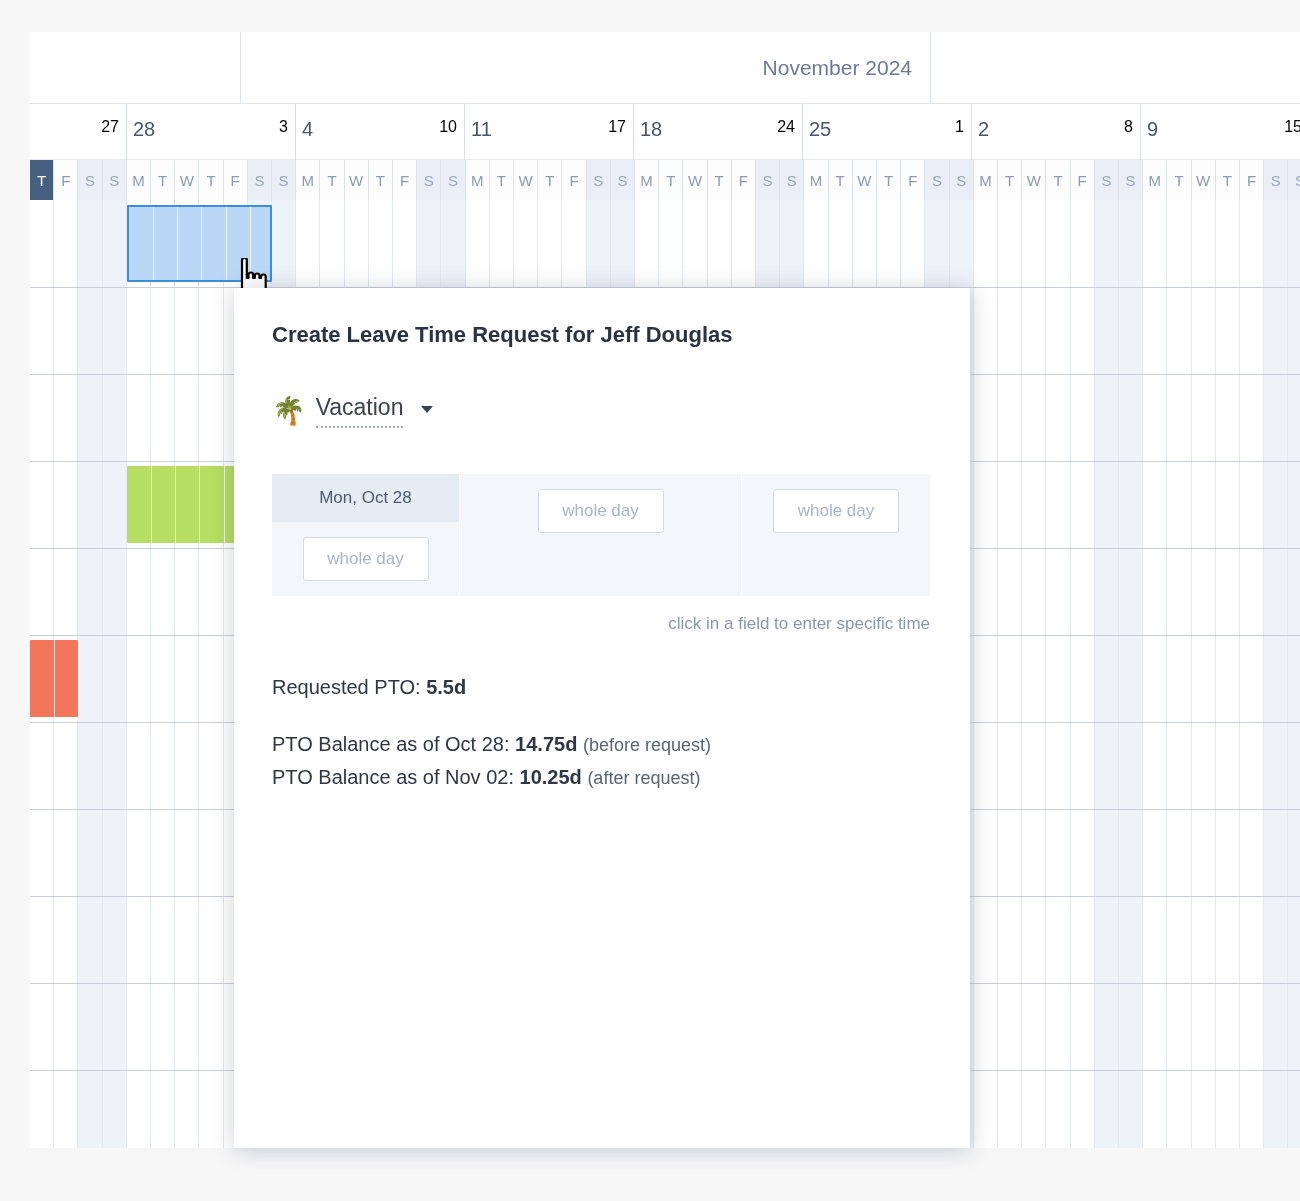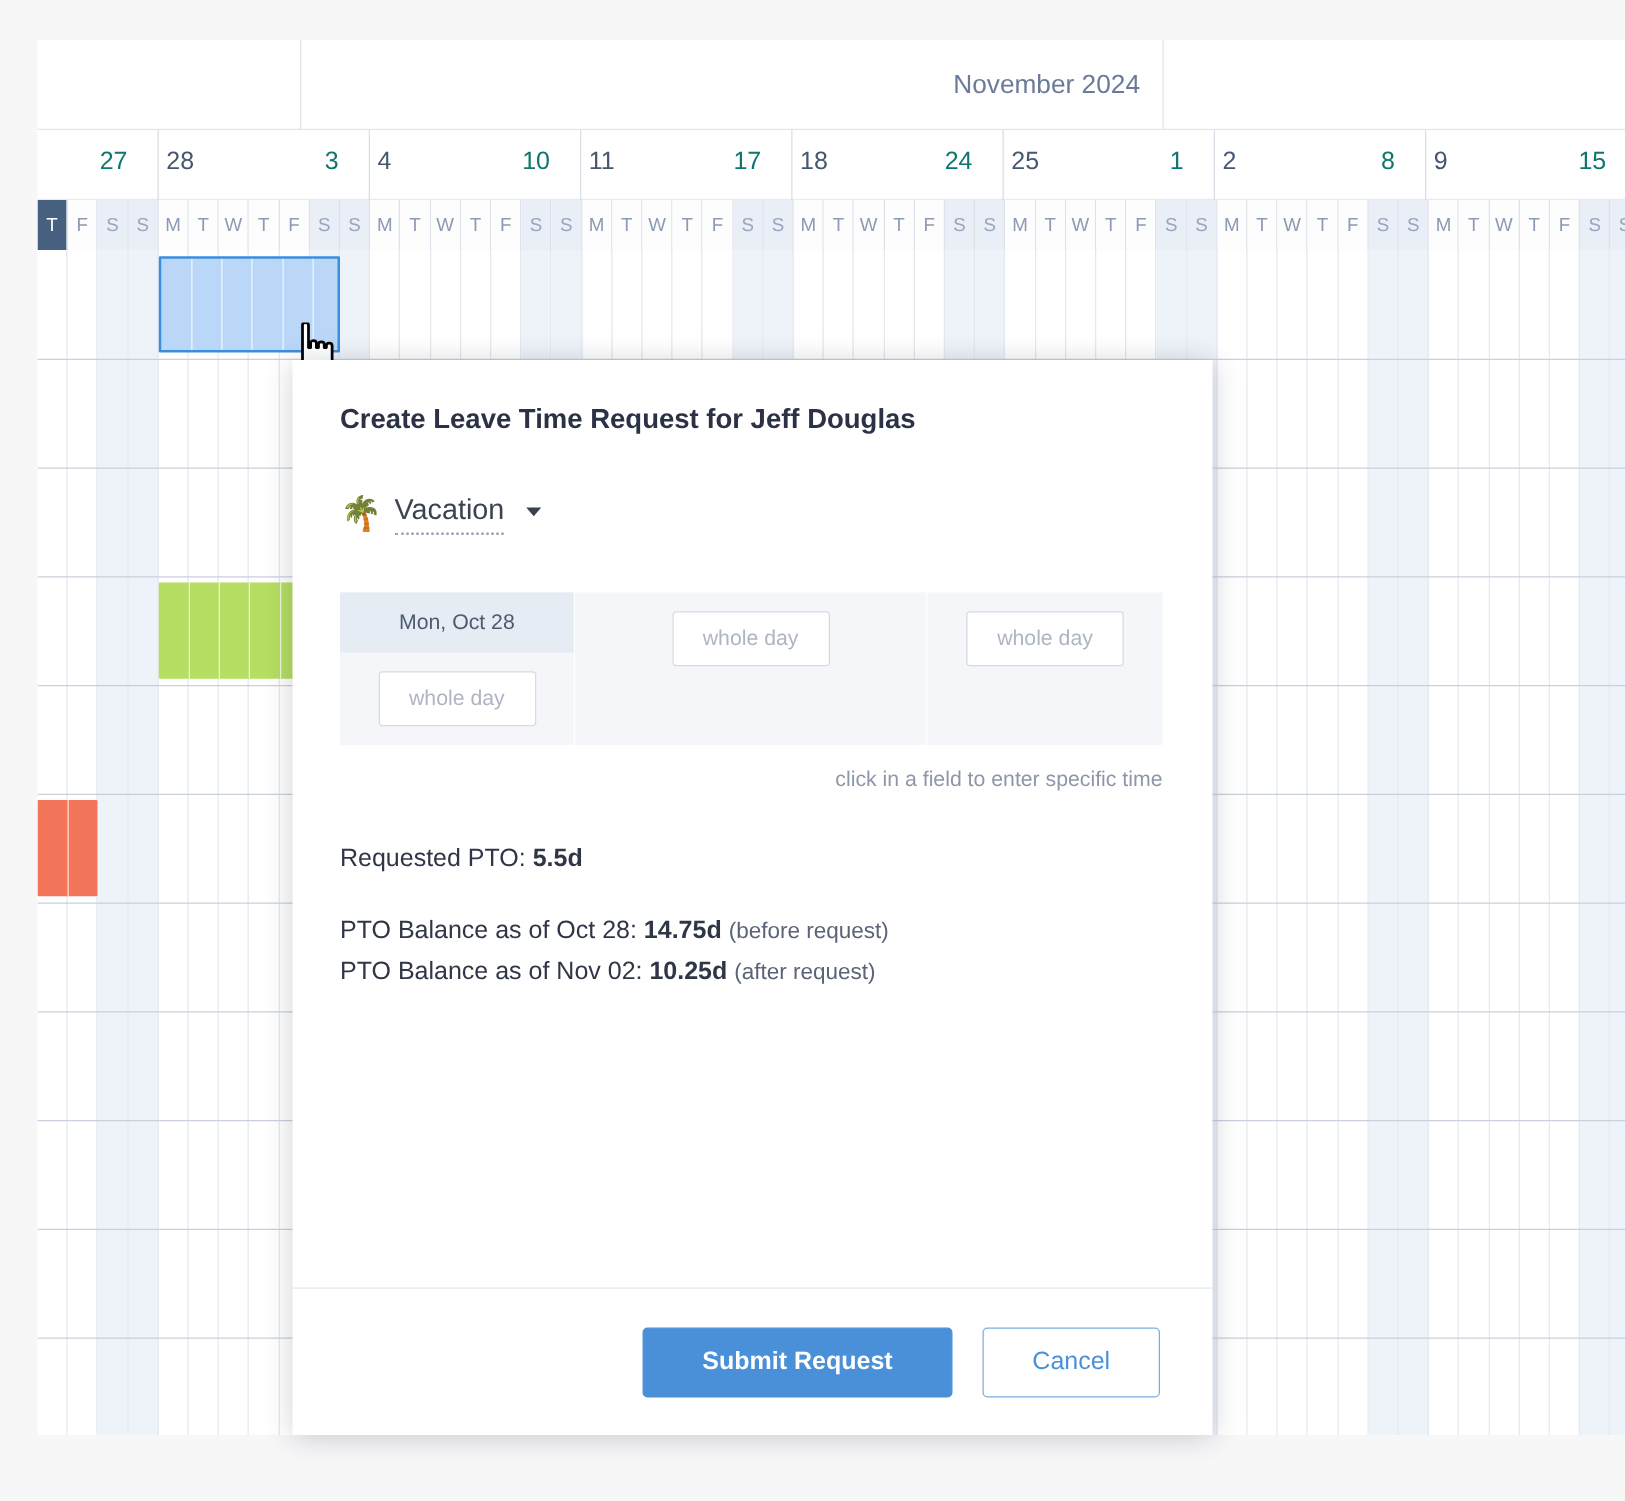--- a/index.html
+++ b/index.html
@@ -51,23 +51,23 @@
     border-right: 1px solid #d9dde6;
   }
   .week-start {
     position: absolute;
     left: 6px; top: 14px;
     font-size: 20px;
     color: #47566f;
   }
   .week-end {
     position: absolute;
-    right: 24px; top: 14px;
-    font-size: 20px;
-    color: #0f766e;
+    right: 7px; top: 14px;
+    font-size: 16px;
+    color: #000000;
   }
 
   
   .dow-row {
     position: relative;
     height: 40px;
     background: #fff;
     border-bottom: 1px solid #c9cfdb;
   }
   .dow-cell {
@@ -483,17 +483,13 @@
       </div>
       <div class="summary-line">
         <span>PTO Balance as of Nov 02:</span>
         <span class="val">10.25d</span>
         <span class="note">(after request)</span>
       </div>
     </div>
 
   </div>
 
-  <div class="dlg-footer">
-    <button class="btn btn-primary">Submit Request</button>
-    <button class="btn btn-secondary">Cancel</button>
-  </div>
 </div>
 
 </body></html>

